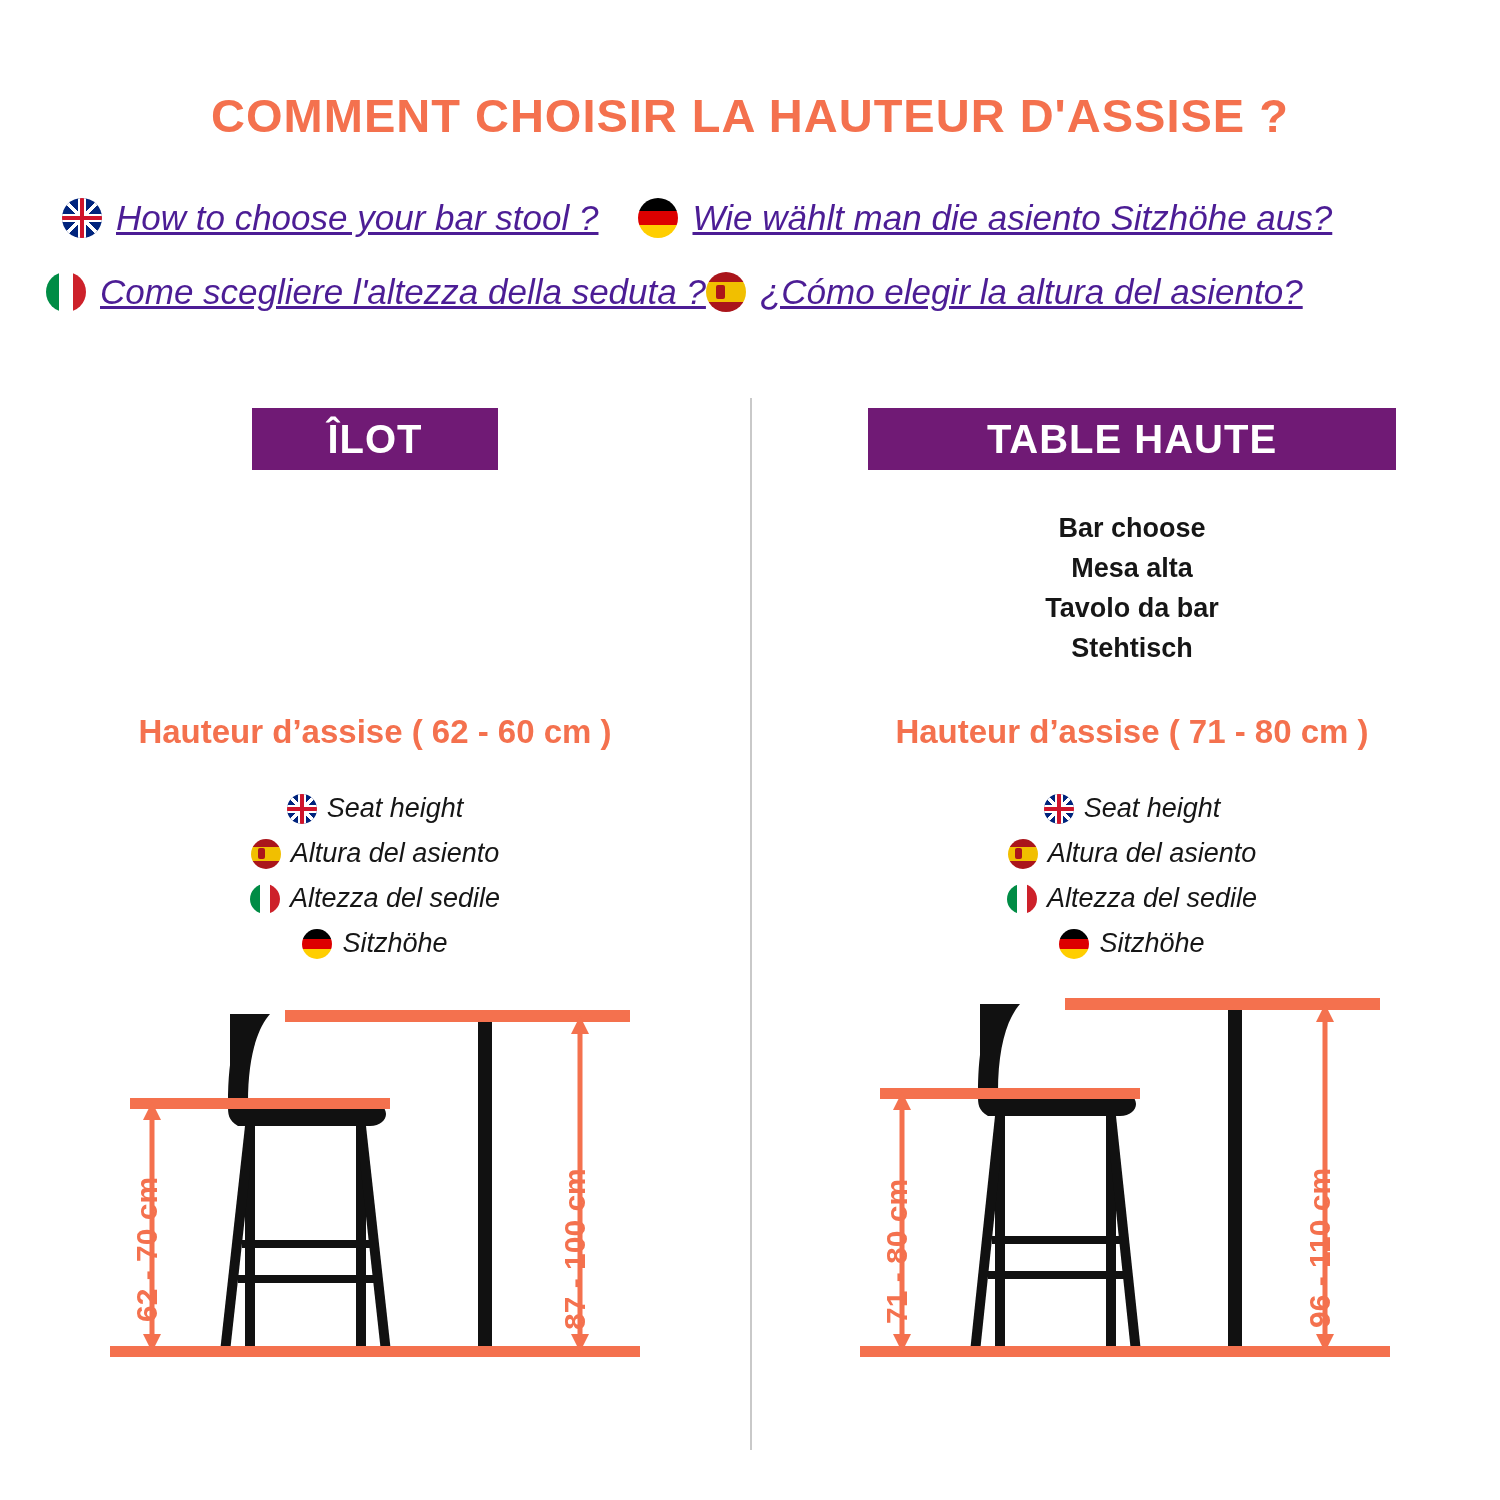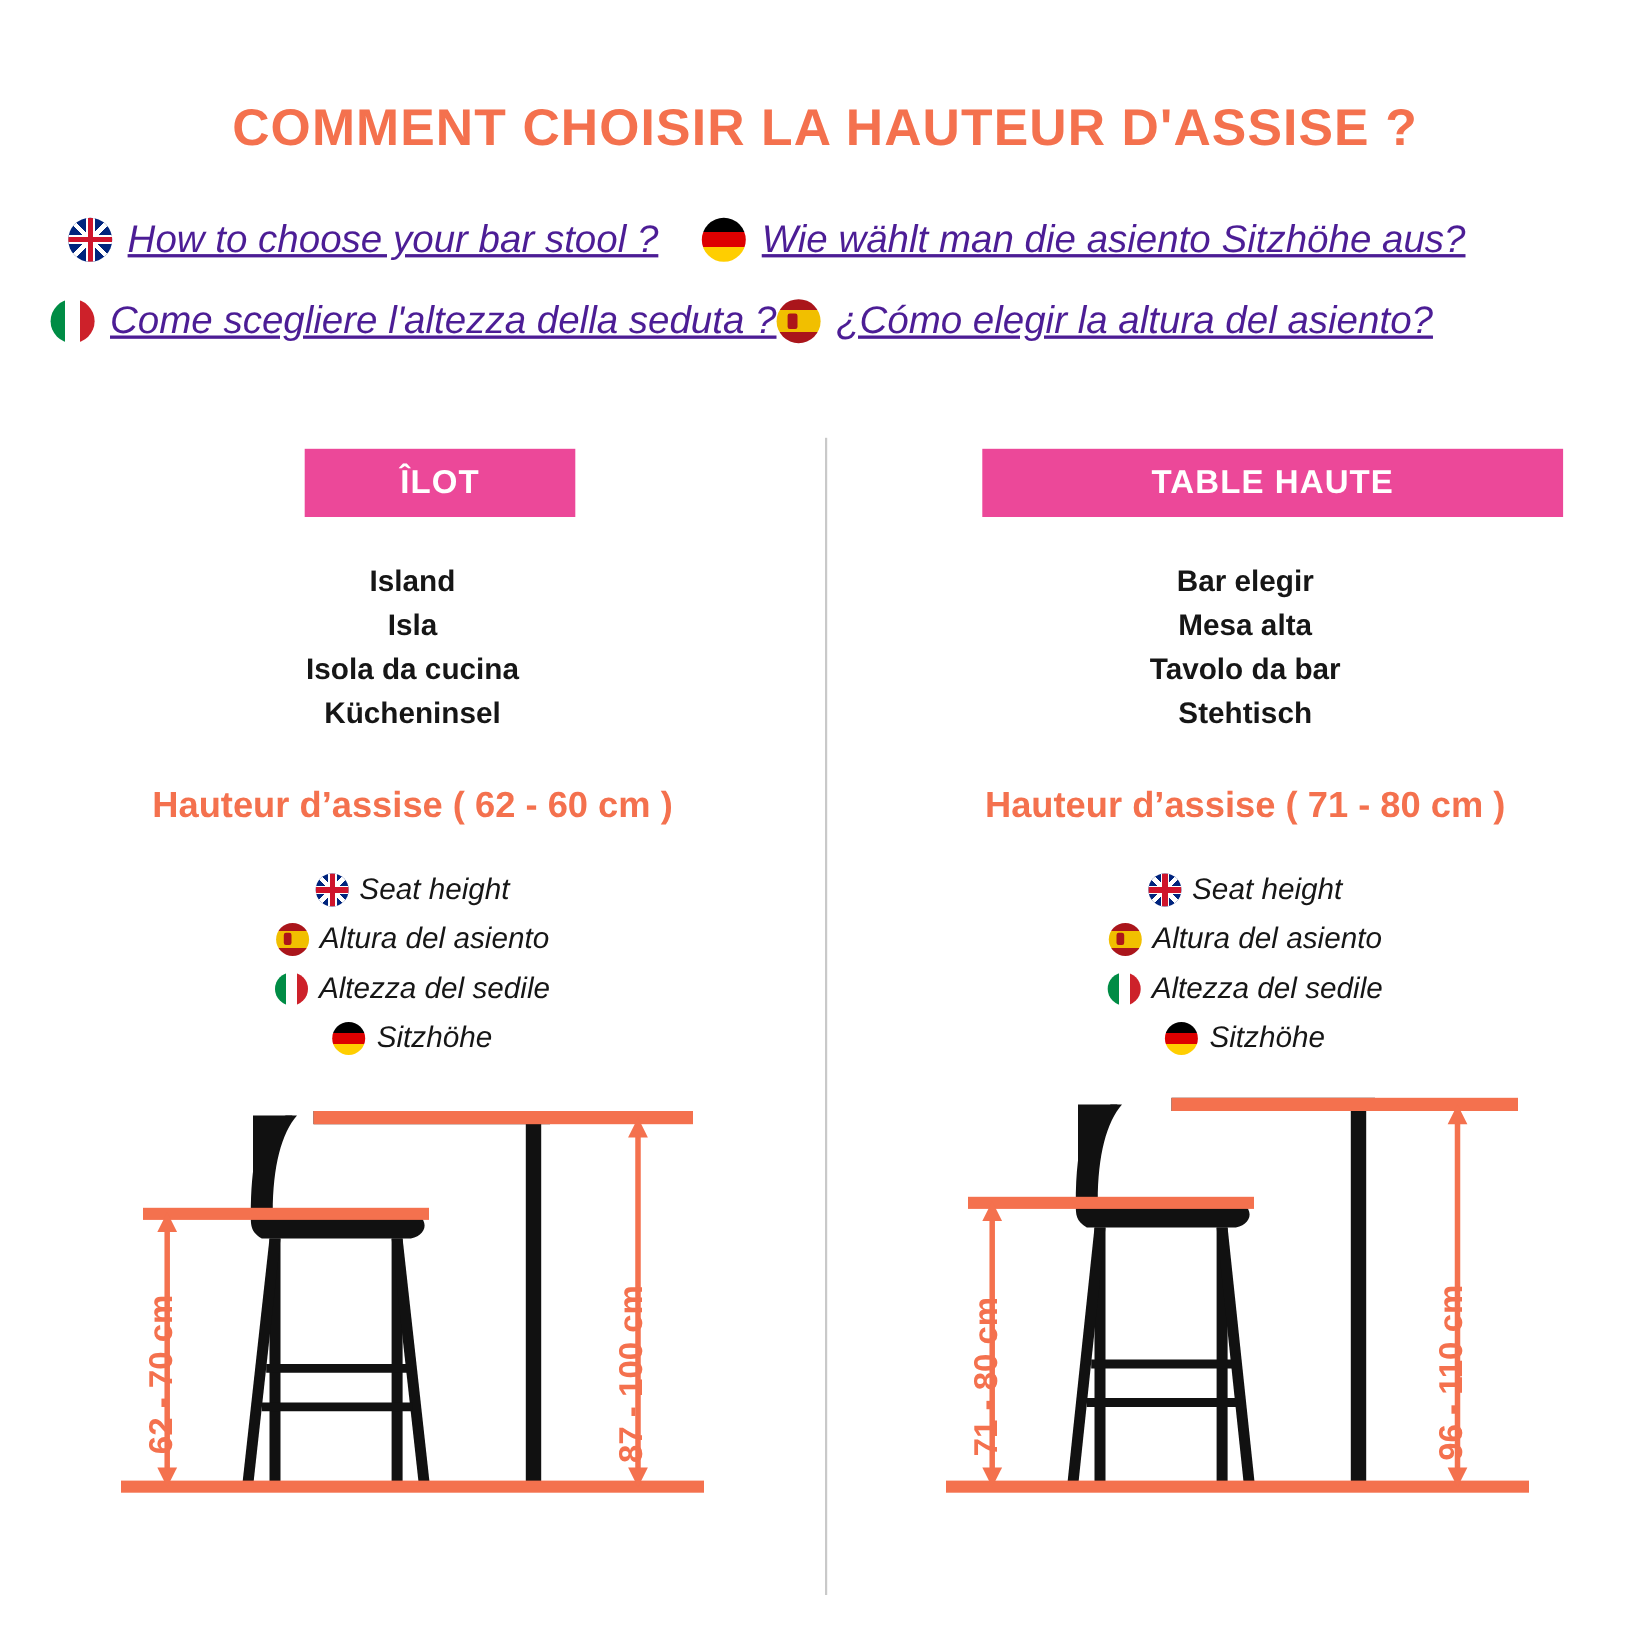--- a/index.html
+++ b/index.html
@@ -56,23 +56,23 @@
   .flag-it{background:linear-gradient(to right,#008c45 0 33.33%,#ffffff 33.33% 66.66%,#cd212a 66.66% 100%);}
   
   .flag-es{background:linear-gradient(to bottom,#aa151b 0 25%,#f1bf00 25% 75%,#aa151b 75% 100%);}
   .flag-es .crest{position:absolute;left:25%;top:33%;width:22%;height:34%;background:#ad1519;border-radius:2px;}
 
   
   .vdivider{position:absolute;left:750px;top:398px;width:2px;height:1052px;background:#c9c9c9;}
 
   
   .badge{
-    position:absolute;background:#ec4899;color:#fff;
-    font-size:30px;font-weight:bold;letter-spacing:1px;
-    display:flex;align-items:center;justify-content:center;margin-left:25px;
+    position:absolute;background:#701a75;color:#fff;
+    font-size:40px;font-weight:bold;letter-spacing:1px;
+    display:flex;align-items:center;justify-content:center;
   }
   .subnames{
     position:absolute;text-align:center;width:520px;
     font-size:27px;font-weight:bold;line-height:40px;color:#161616;
   }
   .seath{
     position:absolute;width:740px;text-align:center;
     font-size:33px;font-weight:bold;color:#f4714e;
   }
   .seatlist{position:absolute;width:740px;}
@@ -116,26 +116,20 @@
           <span class="crest"></span>
         </span>
       <span class="txt">¿Cómo elegir la altura del asiento?</span>
     </div>
   </div>
 
   <div class="vdivider"></div>
 
   <div class="badge" style="left:252px;top:408px;width:246px;height:62px;">ÎLOT</div>
 
-  <div class="subnames" style="left:115px;top:508px;">
-    <div>Island</div>
-    <div>Isla</div>
-    <div>Isola da cucina</div>
-    <div>Kücheninsel</div>
-  </div>
 
   <div class="seath" style="left:5px;top:713px;">Hauteur d’assise ( 62 - 60 cm )</div>
 
   <div class="seatlist" style="left:5px;top:786px;">
     <div class="row">
       <span class="flag sm flag-uk">
           <span class="diag"></span>
         </span>
       <span class="lbl">Seat height</span>
     </div>
@@ -184,21 +178,21 @@
       <polygon points="510,26 501,44 519,44" fill="#f4714e"></polygon>
       <polygon points="510,362 501,344 519,344" fill="#f4714e"></polygon>
     </svg>
     <div class="measure-label" style="left:60px;top:332px;">62 - 70 cm</div>
     <div class="measure-label" style="left:488px;top:340px;">87 - 100 cm</div>
   </div>
 
   <div class="badge" style="left:868px;top:408px;width:528px;height:62px;">TABLE HAUTE</div>
 
   <div class="subnames" style="left:872px;top:508px;">
-    <div>Bar elegir</div>
+    <div>Bar choose</div>
     <div>Mesa alta</div>
     <div>Tavolo da bar</div>
     <div>Stehtisch</div>
   </div>
 
   <div class="seath" style="left:762px;top:713px;">Hauteur d’assise ( 71 - 80 cm )</div>
 
   <div class="seatlist" style="left:762px;top:786px;">
     <div class="row">
       <span class="flag sm flag-uk">

